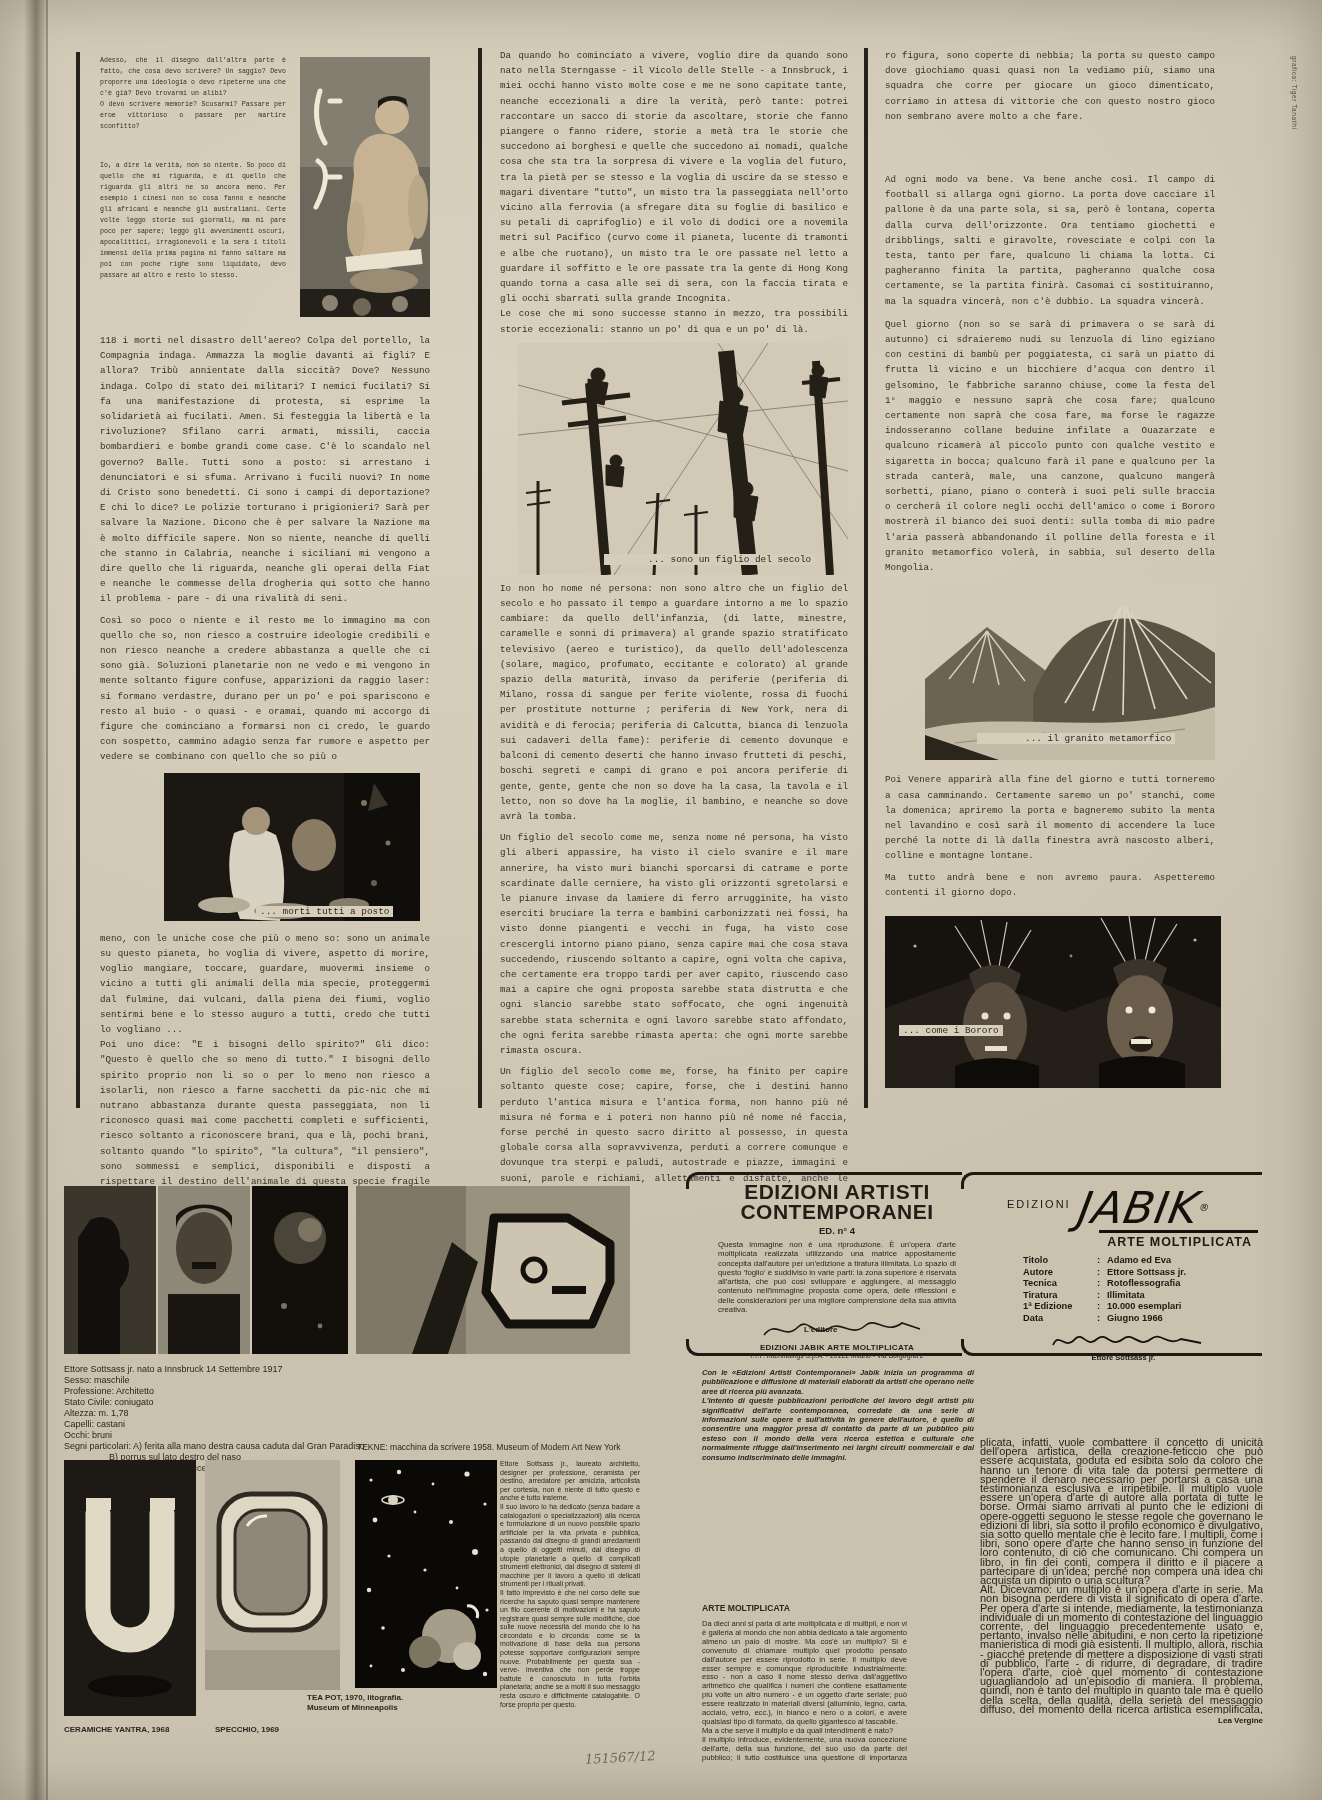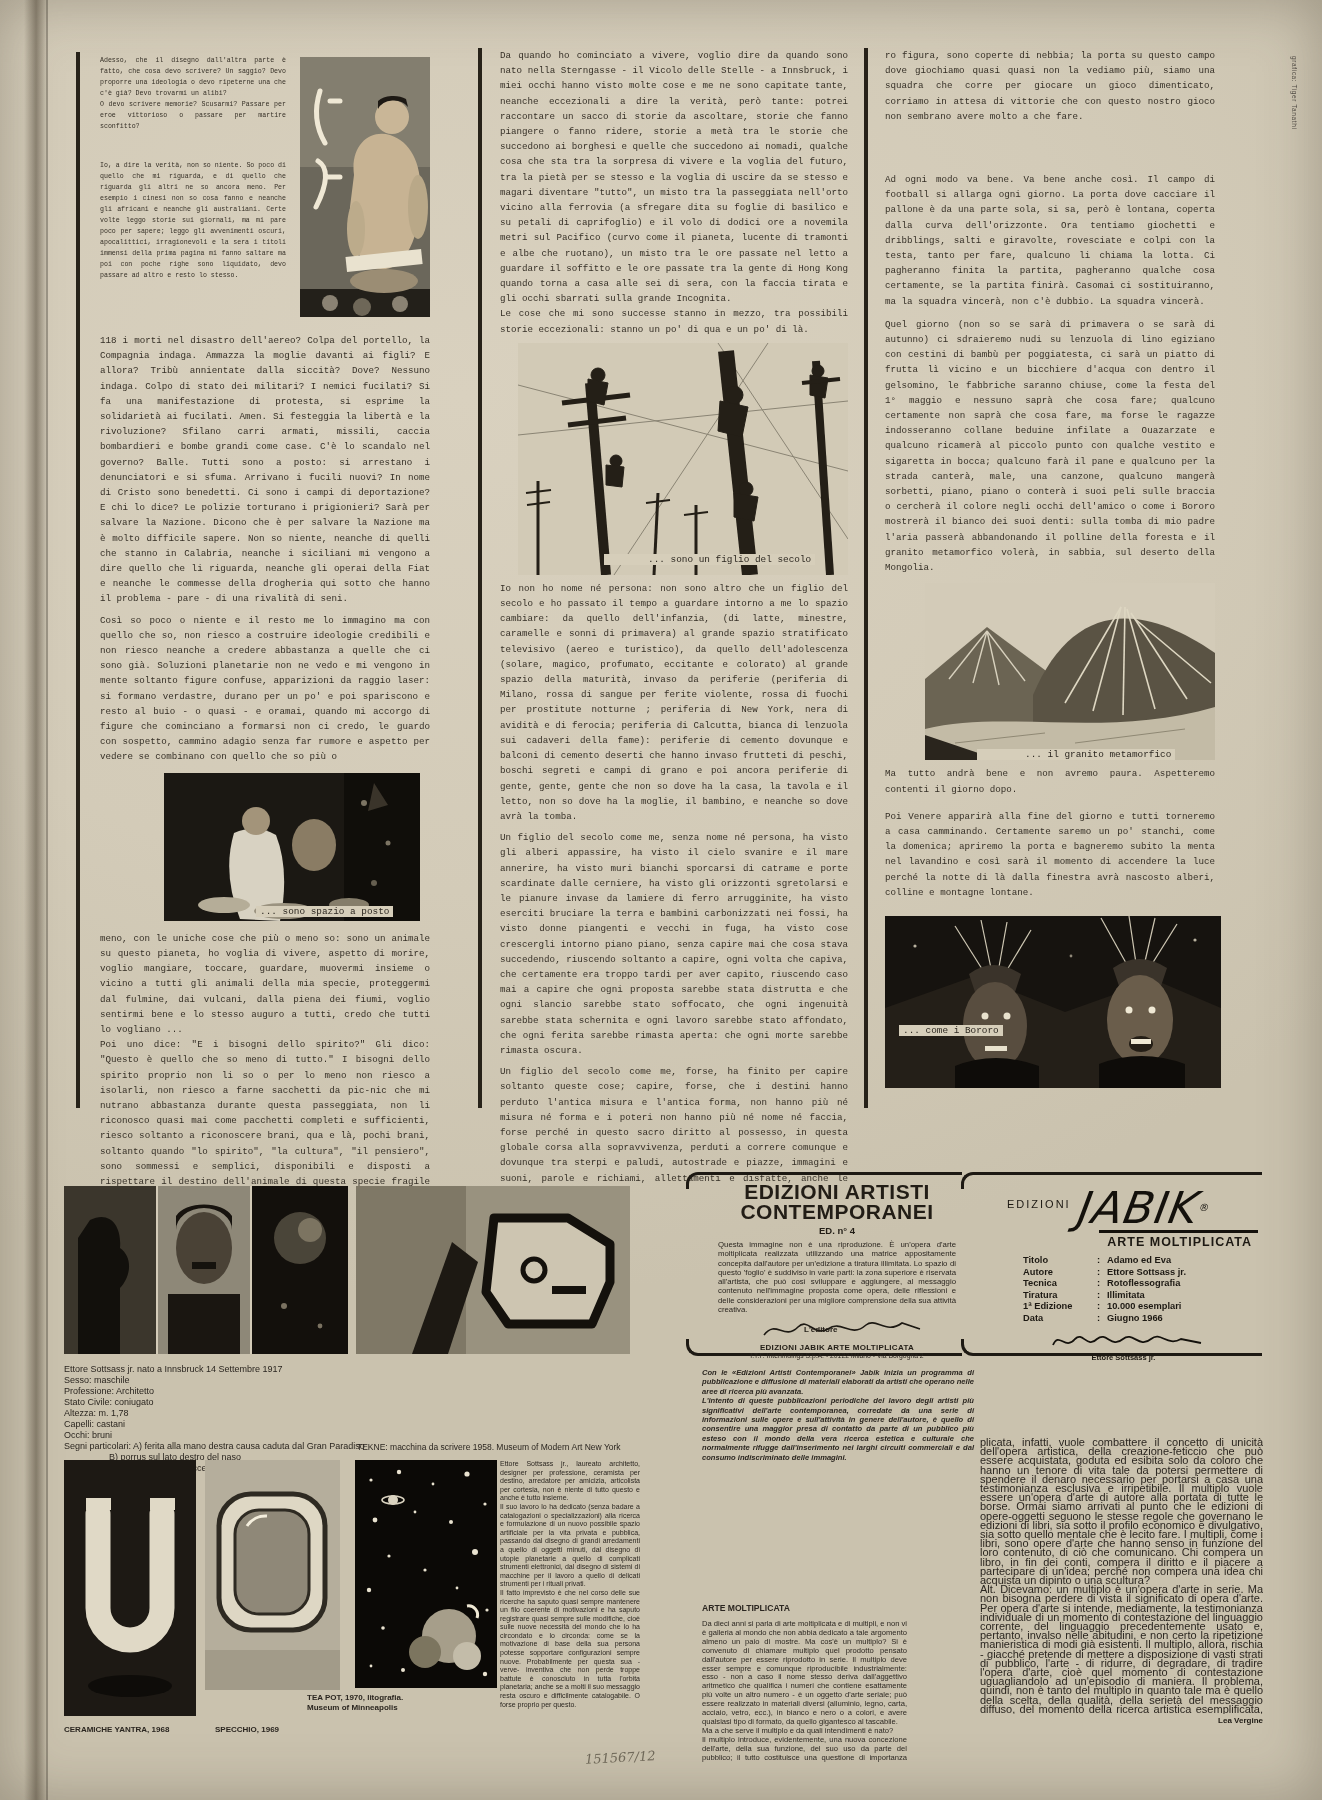--- a/index.html
+++ b/index.html
@@ -105,21 +105,21 @@
           <circle cx="224" cy="70" r="2.5" fill="#7c7463"></circle>
           <circle cx="210" cy="110" r="3" fill="#665f50"></circle>
         <path d="M70,60 q-12,40 6,86 l40,2 q10,-50 -4,-86 q-20,-12 -42,-2 z" fill="#d8d2c2"></path>
         <circle cx="92" cy="48" r="14" fill="#a3947a"></circle>
         <ellipse cx="150" cy="72" rx="22" ry="26" fill="#8a7c64"></ellipse>
         <ellipse cx="60" cy="132" rx="26" ry="8" fill="#b5ad98"></ellipse>
         <ellipse cx="120" cy="138" rx="30" ry="8" fill="#9b9380"></ellipse>
         <ellipse cx="185" cy="132" rx="20" ry="7" fill="#857d6a"></ellipse>
         <path d="M210,10 l14,22 l-20,6 z" fill="#3a342a"></path>
       </svg>
-      <span class="cap" style="left:92px;bottom:4px;">... sono spazio a posto</span>
+      <span class="cap" style="left:92px;bottom:4px;">... morti tutti a posto</span>
     </div>
     <div class="mono" style="margin-top:10px;">meno, con le uniche cose che più o meno so: sono un animale su questo pianeta, ho voglia di vivere, aspetto di morire, voglio mangiare, toccare, guardare, muovermi insieme o vicino a tutti gli animali della mia specie, proteggermi dal fulmine, dai vulcani, dalla piena dei fiumi, voglio sentirmi bene e lo stesso auguro a tutti, credo che tutti lo vogliano ...
 Poi uno dice: "E i bisogni dello spirito?" Gli dico: "Questo è quello che so meno di tutto." I bisogni dello spirito proprio non li so o per lo meno non riesco a isolarli, non riesco a farne sacchetti da pic-nic che mi nutrano abbastanza durante questa passeggiata, non li riconosco quasi mai come pacchetti completi e sufficienti, riesco soltanto a riconoscere brani, qua e là, pochi brani, soltanto quando "lo spirito", "la cultura", "il pensiero", sono sommessi e semplici, disponibili e disposti a rispettare il destino dell'animale di questa specie fragile che è la specie degli uomini.</div>
   </div>
 
   <div class="col" style="left:500px;top:48px;width:348px;">
     <div class="mono">Da quando ho cominciato a vivere, voglio dire da quando sono nato nella Sterngasse - il Vicolo delle Stelle - a Innsbruck, i miei occhi hanno visto molte cose e me ne sono capitate tante, neanche eccezionali a dire la verità, però tante: potrei raccontare un sacco di storie da ascoltare, storie che fanno piangere o fanno ridere, storie a metà tra le storie che succedono ai borghesi e quelle che succedono ai nomadi, qualche cosa che sta tra la sorpresa di vivere e la voglia del futuro, tra la pietà per se stesso e la voglia di uscire da se stesso e magari diventare "tutto", un misto tra la passeggiata nell'orto vicino alla ferrovia (a sfregare dita su foglie di basilico e su petali di caprifoglio) e il volo di dodici ore a novemila metri sul Pacifico (curvo come il pianeta, lucente di tramonti e albe che ruotano), un misto tra le ore passate nel letto a guardare il soffitto e le ore passate tra la gente di Hong Kong quando torna a casa alle sei di sera, con la faccia tirata e gli occhi sbarrati sulla grande Incognita.
 Le cose che mi sono successe stanno in mezzo, tra possibili storie eccezionali: stanno un po' di qua e un po' di là.</div>
     <div class="figure" style="width:330px;height:232px;margin:6px 0 6px 18px;">
       <svg width="330" height="232">
@@ -186,24 +186,24 @@
             <line x1="206" y1="30" x2="262" y2="116"></line>
             <line x1="210" y1="36" x2="286" y2="100"></line>
         </g>
         <path d="M0,177 L0,146 C80,126 180,156 290,124 L290,177 Z" fill="#c3bba6"></path>
         <path d="M0,177 L0,152 L74,177 Z" fill="#2a251d"></path>
         <g stroke="#8f8874" stroke-width="1">
             <line x1="30" y1="160" x2="120" y2="150"></line>
             <line x1="150" y1="160" x2="260" y2="146"></line>
           </g>
       </svg>
-      <span class="cap" style="left:52px;bottom:0;padding-left:48px;">... il granito metamorfico</span>
-    </div>
+      <span class="cap" style="left:52px;bottom:16px;padding-left:48px;">... il granito metamorfico</span>
+    </div>
+    <div class="mono" style="margin-top:12px;">Poi Venere apparirà alla fine del giorno e tutti torneremo a casa camminando. Certamente saremo un po' stanchi, come la domenica; apriremo la porta e bagneremo subito la menta nel lavandino e così sarà il momento di accendere la luce perché la notte di là dalla finestra avrà nascosto alberi, colline e montagne lontane.</div>
     <div class="mono" style="margin-top:6px;">Ma tutto andrà bene e non avremo paura. Aspetteremo contenti il giorno dopo.</div>
-    <div class="mono" style="margin-top:12px;">Poi Venere apparirà alla fine del giorno e tutti torneremo a casa camminando. Certamente saremo un po' stanchi, come la domenica; apriremo la porta e bagneremo subito la menta nel lavandino e così sarà il momento di accendere la luce perché la notte di là dalla finestra avrà nascosto alberi, colline e montagne lontane.</div>
     <div class="figure" style="width:336px;height:128px;margin-top:16px;">
       <svg width="336" height="172">
         <rect width="336" height="172" fill="#16130f"></rect>
         <path d="M0,92 L90,60 L180,96 L270,64 L336,92 L336,172 L0,172 Z" fill="#241f18"></path>
         <g>
           <g stroke="#cfc8b4" stroke-width="1.2">
             <line x1="104" y1="64" x2="70" y2="10"></line>
               <line x1="108" y1="62" x2="96" y2="4"></line>
               <line x1="112" y1="62" x2="122" y2="6"></line>
               <line x1="116" y1="64" x2="146" y2="14"></line>

